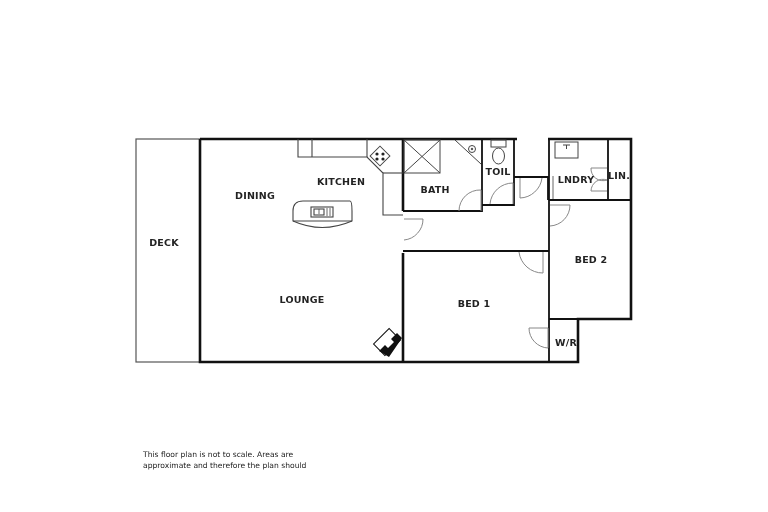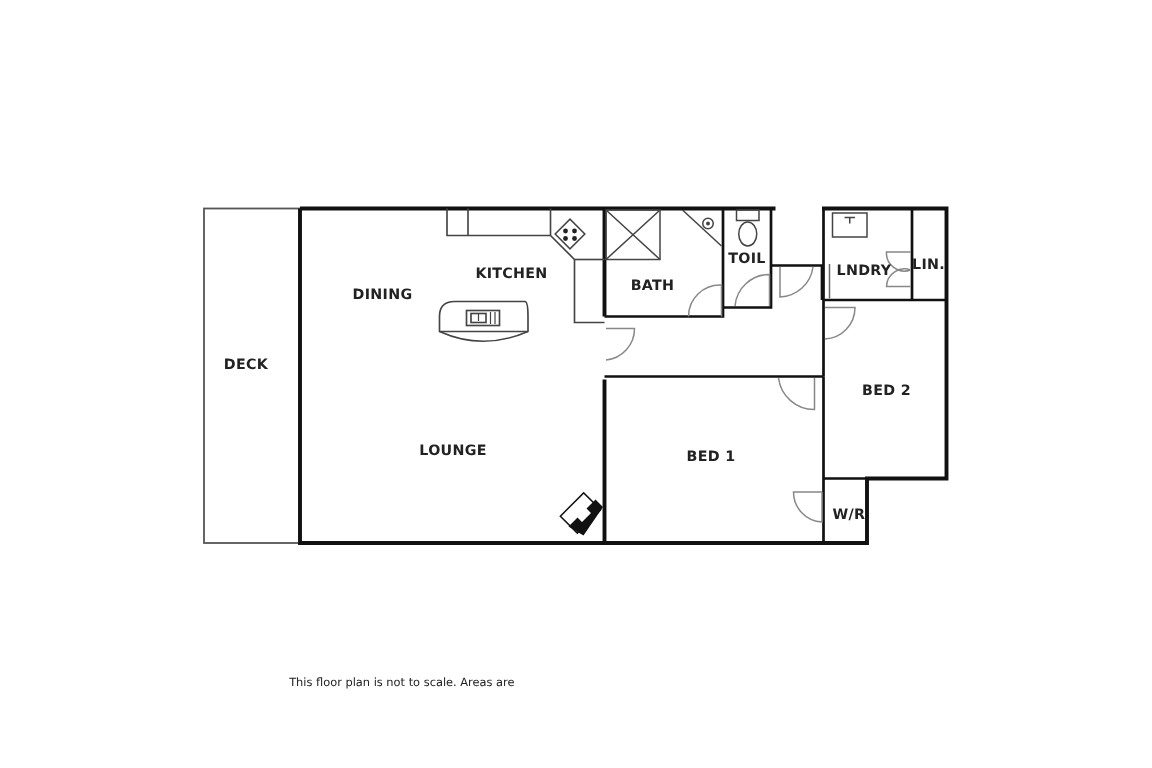--- a/index.html
+++ b/index.html
@@ -1,19 +1,19 @@
 <!DOCTYPE html>
 <html><head>
   <meta charset="utf-8">
   <style>
     html, body { margin: 0; padding: 0; background: #ffffff; }
     body { width: 768px; height: 512px; position: relative; overflow: hidden; font-family: "Liberation Sans", sans-serif; }
     #plan { position: absolute; left: 0; top: 0; }
     .room-label { font-family: "DejaVu Sans", sans-serif; font-weight: bold; font-size: 9.5px; fill: #222; letter-spacing: 0.2px; }
-    .disclaimer { position: absolute; left: 143px; top: 449px; width: 200px; font-family: "DejaVu Sans", sans-serif; font-size: 7.6px; line-height: 11px; color: #222; text-align: right; }
+    .disclaimer { position: absolute; left: 143px; top: 449px; width: 200px; font-family: "DejaVu Sans", sans-serif; font-size: 7.6px; line-height: 11px; color: #222; }
     .disclaimer div { white-space: nowrap; }
   </style>
 </head>
 <body>
 
 <svg id="plan" width="768" height="512" viewBox="0 0 768 512" xmlns="http://www.w3.org/2000/svg">
 
   <g>
     <rect x="136" y="139" width="64" height="223" fill="none" stroke="#555" stroke-width="1.2"></rect>
   </g>
@@ -115,13 +115,14 @@
     <text class="room-label" x="576" y="183" text-anchor="middle">LNDRY</text>
     <text class="room-label" x="619" y="179" text-anchor="middle">LIN.</text>
     <text class="room-label" x="474" y="307" text-anchor="middle">BED 1</text>
     <text class="room-label" x="591" y="263" text-anchor="middle">BED 2</text>
     <text class="room-label" x="566" y="346" text-anchor="middle">W/R</text>
   </g>
 </svg>
 
 <div class="disclaimer">
   <div>This floor plan is not to scale. Areas are</div>
+  <div>approximate and therefore the plan should</div>
 </div>
 
 </body></html>

